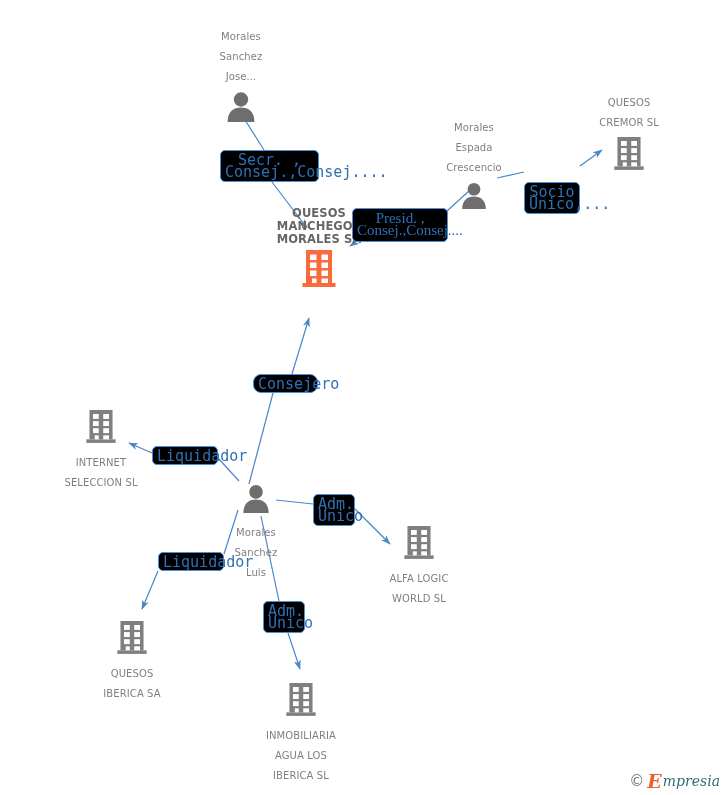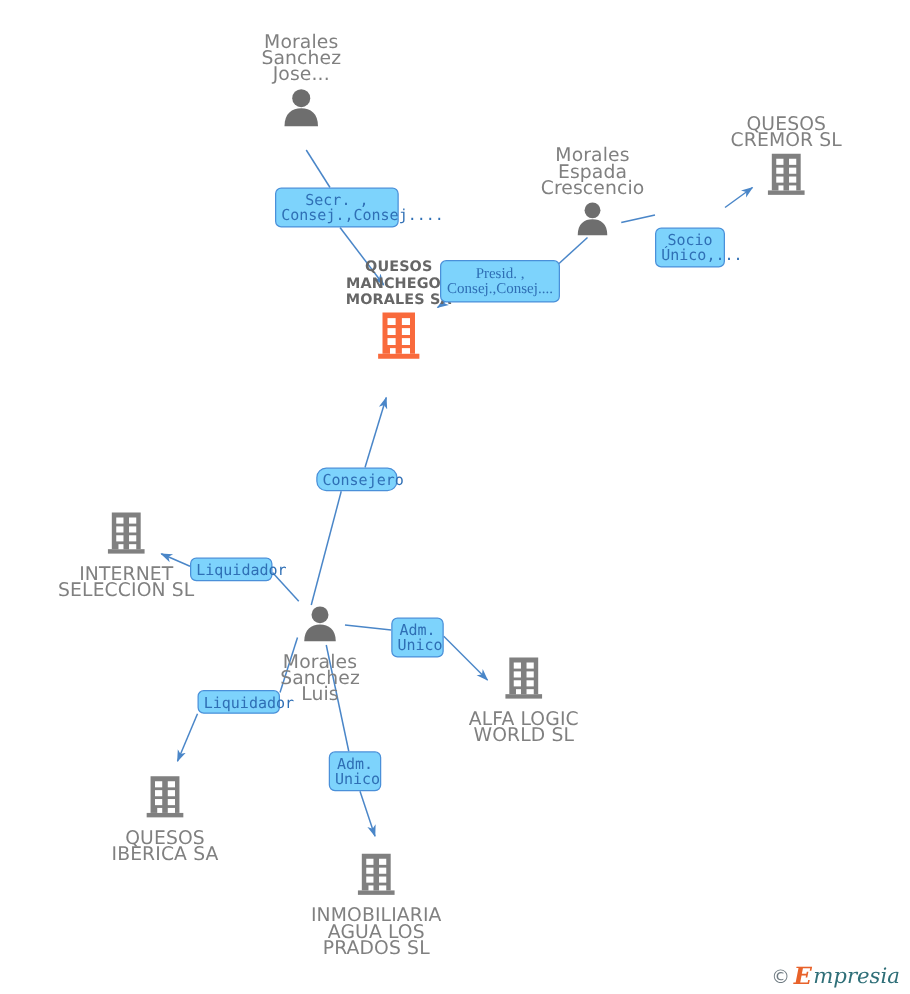--- a/index.html
+++ b/index.html
@@ -28,22 +28,22 @@
   
   .node {
     position: absolute;
     width: 150px;
     margin-left: -75px;
     text-align: center;
     z-index: 5;
   }
   .node .nlabel {
     font-family: "DejaVu Sans", sans-serif;
-    font-size: 15px;
-    line-height: 13px;
+    font-size: 10px;
+    line-height: 20px;
     color: #808080;
     white-space: pre-line;
     letter-spacing: 0.1px;
   }
   .node.central .nlabel {
     font-weight: bold;
     color: #666666;
     font-size: 11.5px;
     line-height: 13px;
   }
@@ -51,26 +51,26 @@
     display: block;
     margin: 0 auto;
   }
   .node.labelTop .nlabel { margin-bottom: 2px; }
   .node.labelBottom .nlabel { margin-top: 9px; }
 
   
   .rel {
     position: absolute;
     box-sizing: border-box;
-    background: #7dd3fc;
+    background: #000000;
     border: 1.5px solid #4a90d9;
     border-radius: 5px;
     color: #2f6fb5;
     font-family: "DejaVu Sans Mono", monospace;
-    font-size: 12px;
+    font-size: 15px;
     line-height: 12px;
     text-align: center;
     padding: 3px 4px;
     white-space: pre-line;
     z-index: 20;
   }
   
   #watermark {
     position: absolute;
     right: 8px;
@@ -91,21 +91,21 @@
     font-family: "DejaVu Serif", serif;
     font-style: italic;
     font-size: 19px;
     line-height: 19px;
     font-weight: bold;
   }
   #watermark .brandRest {
     color: #2f6f78;
     font-family: "DejaVu Serif", serif;
     font-style: italic;
-    font-size: 17px;
+    font-size: 14px;
     line-height: 17px;
     margin-left: -2px;
   }
 </style>
 </head>
 <body>
 
 <div id="canvas">
 
   <svg id="edges" viewBox="0 0 728 795" width="728" height="795">
@@ -274,21 +274,21 @@
       <rect x="20.5" y="6.5" width="6.5" height="5.5" fill="#ffffff"></rect>
       <rect x="9" y="14.5" width="6.5" height="5.5" fill="#ffffff"></rect>
       <rect x="20.5" y="14.5" width="6.5" height="5.5" fill="#ffffff"></rect>
       <rect x="9" y="22.5" width="6.5" height="5.5" fill="#ffffff"></rect>
       <rect x="20.5" y="22.5" width="6.5" height="5.5" fill="#ffffff"></rect>
       <rect x="11" y="30.5" width="4.5" height="4.5" fill="#ffffff"></rect>
       <rect x="20.5" y="30.5" width="6.5" height="4.5" fill="#ffffff"></rect>
     </svg>
     <div class="nlabel">INMOBILIARIA
 AGUA LOS
-PRADOS SL</div>
+IBERICA SL</div>
   </div>
 
   <div class="rel" style="left:220px; top:150px; width:99px; height:32px;">Secr. ,
 Consej.,Consej....</div>
 
   <div class="rel" style="left:352px; top:208px; width:96px; height:34px;font-family:Liberation Serif, serif;">Presid. ,
 Consej.,Consej....</div>
 
   <div class="rel" style="left:524px; top:154px; width:56px; height:32px;margin-top:28px;">Socio
 Único,...</div>

